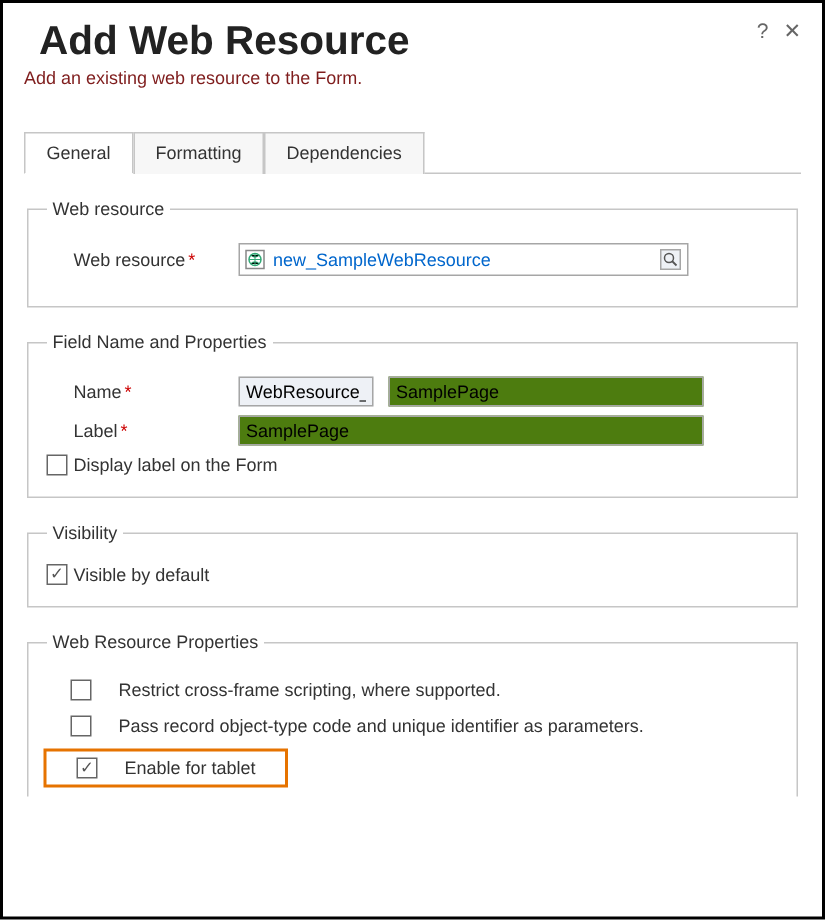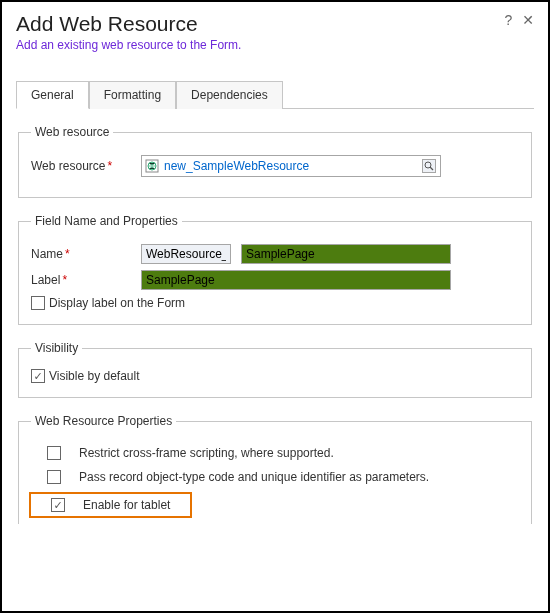--- a/index.html
+++ b/index.html
@@ -8,22 +8,22 @@
       font-size: 12px;
       color: #333;
       background: #fff;
       width: 550px;
       height: 613px;
       border: 2px solid #000;
       padding: 10px 14px;
       overflow: hidden;
     }
     .header { display: flex; justify-content: space-between; align-items: flex-start; }
-    .title { font-size: 21px; font-weight: 400; color: #222; }
-    .subtitle { font-size: 12px; color: #6d28d9; margin-top: 2px; margin-bottom: 28px; }
+    .title { font-size: 27px; font-weight: 700; color: #222; margin-left: 10px; }
+    .subtitle { font-size: 12px; color: #7f1d1d; margin-top: 2px; margin-bottom: 28px; }
     .header-controls { display: flex; gap: 10px; font-size: 14px; color: #666; }
     .header-controls span { cursor: pointer; }
     .tabs { display: flex; border-bottom: 1px solid #c6c6c6; }
     .tab {
       padding: 6px 14px;
       border: 1px solid transparent;
       border-bottom: none;
       background: #f4f4f4;
       font-size: 12px;
       cursor: pointer;
@@ -32,21 +32,21 @@
       border-color: #c6c6c6;
     }
     .tab.active { background: #fff; border-color: #c6c6c6; border-bottom: 1px solid #fff; }
     .tab:not(.active) { background: #f7f7f7; }
     fieldset {
       border: 1px solid #c6c6c6;
       margin: 16px 2px 0 2px;
       padding: 10px 12px 14px 12px;
     }
     legend { font-size: 12px; color: #333; padding: 0 4px; }
-    .row { display: flex; align-items: center; gap: 10px; margin: 6px 0; }
+    .row { display: flex; align-items: center; gap: 10px; margin: 6px 18px; }
     .label { min-width: 100px; font-size: 12px; color: #333; }
     .req { color: #c00; margin-left: 2px; }
     .lookup {
       display: flex; align-items: center;
       border: 1px solid #a6a6a6; background: #fff;
       width: 300px; height: 22px; padding: 0 2px;
     }
     .lookup-icon {
       width: 16px; height: 16px; margin-right: 4px;
       display: inline-flex; align-items: center; justify-content: center;

